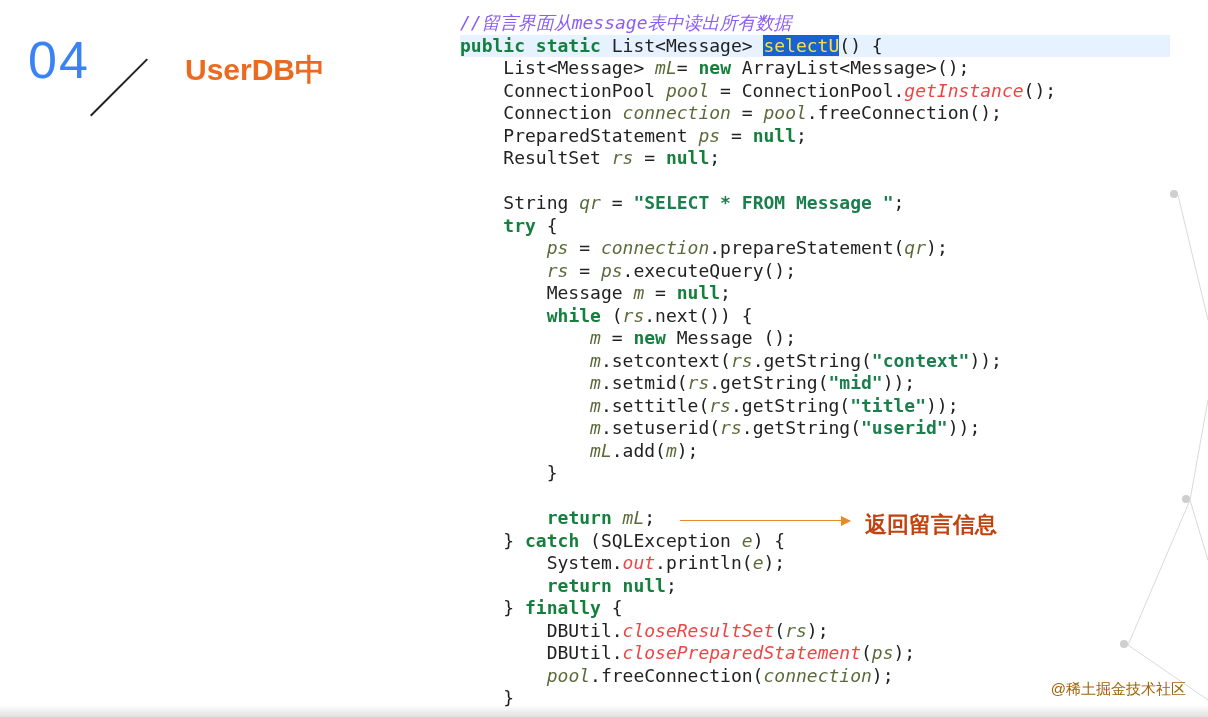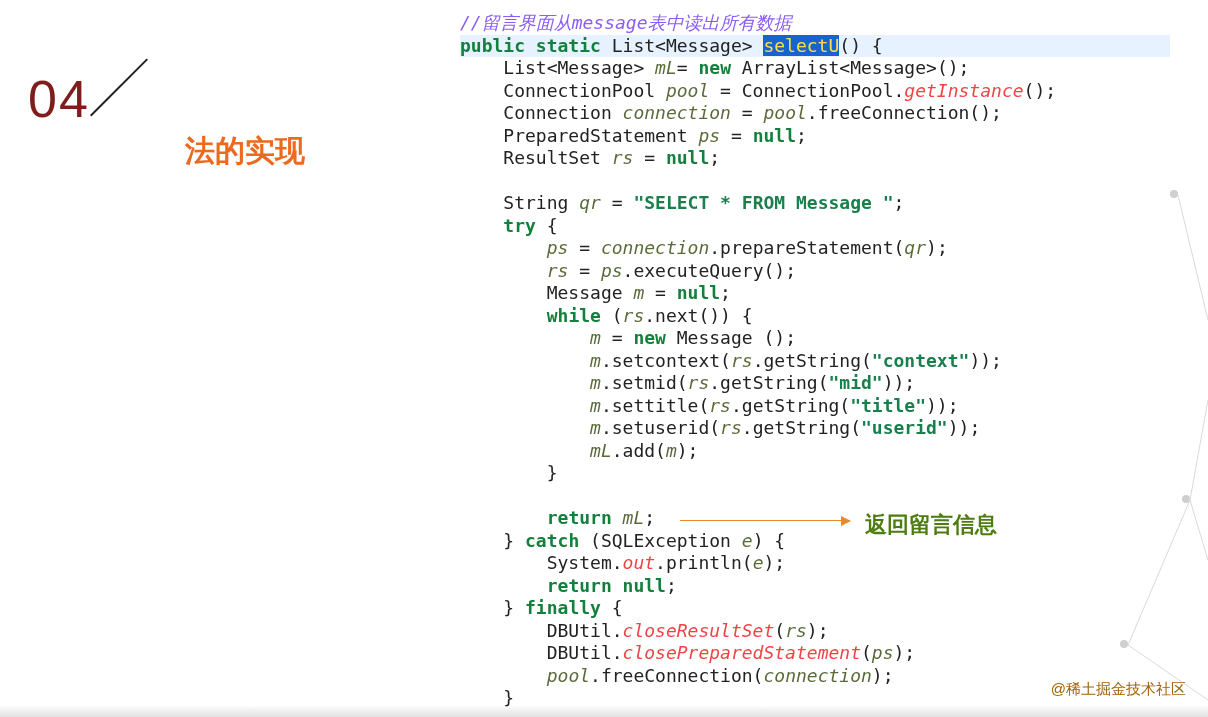--- a/index.html
+++ b/index.html
@@ -10,23 +10,22 @@
     position: relative;
     font-family: "Microsoft YaHei", sans-serif;
     overflow: hidden;
   }
   .slide-number {
     position: absolute;
     top: 30px;
     left: 28px;
     font-size: 52px;
     font-weight: 300;
-    color: #7f1d1d;
+    color: #3b82f6;
     letter-spacing: 2px;
-    margin-top: 39px;
   }
   .diag-line {
     position: absolute;
     top: 60px;
     left: 90px;
     width: 60px;
     height: 60px;
   }
   .diag-line::after {
     content: "";
@@ -88,21 +87,21 @@
     position: absolute;
     right: -1px; top: -4px;
     border-left: 10px solid #e88a2a;
     border-top: 5px solid transparent;
     border-bottom: 5px solid transparent;
   }
   .annotation {
     position: absolute;
     top: 510px;
     left: 865px;
-    color: #4d7c0f;
+    color: #c2410c;
     font-weight: 700;
     font-size: 22px;
   }
   .watermark {
     position: absolute;
     bottom: 18px;
     right: 22px;
     color: #a16207;
     font-size: 15px;
     font-weight: 400;
@@ -115,23 +114,22 @@
     background: linear-gradient(to top, rgba(0,0,0,0.12), rgba(0,0,0,0));
   }
 </style>
 </head>
 <body>
 
 <div class="slide-number">04</div>
 <div class="diag-line"></div>
 
 <div class="heading">
+  <span>UserDB中</span><br>
   <br>
-  <br>
-  <span>法的实现</span>
 </div>
 
 <div class="code-block"><span class="c-comment">//留言界面从message表中读出所有数据</span>
 <span class="hl-line"><span class="c-key">public static </span><span>List&lt;Message&gt; </span><span class="sel">selectU</span><span>() {</span></span>
 <span>    List&lt;Message&gt; </span><span class="c-varit">mL</span><span>= </span><span class="c-key">new </span><span>ArrayList&lt;Message&gt;();</span>
 <span>    ConnectionPool </span><span class="c-varit">pool</span><span> = ConnectionPool.</span><span class="c-ital">getInstance</span><span>();</span>
 <span>    Connection </span><span class="c-varit">connection</span><span> = </span><span class="c-varit">pool</span><span>.freeConnection();</span>
 <span>    PreparedStatement </span><span class="c-varit">ps</span><span> = </span><span class="c-key">null</span><span>;</span>
 <span>    ResultSet </span><span class="c-varit">rs</span><span> = </span><span class="c-key">null</span><span>;</span>
 <span></span>

